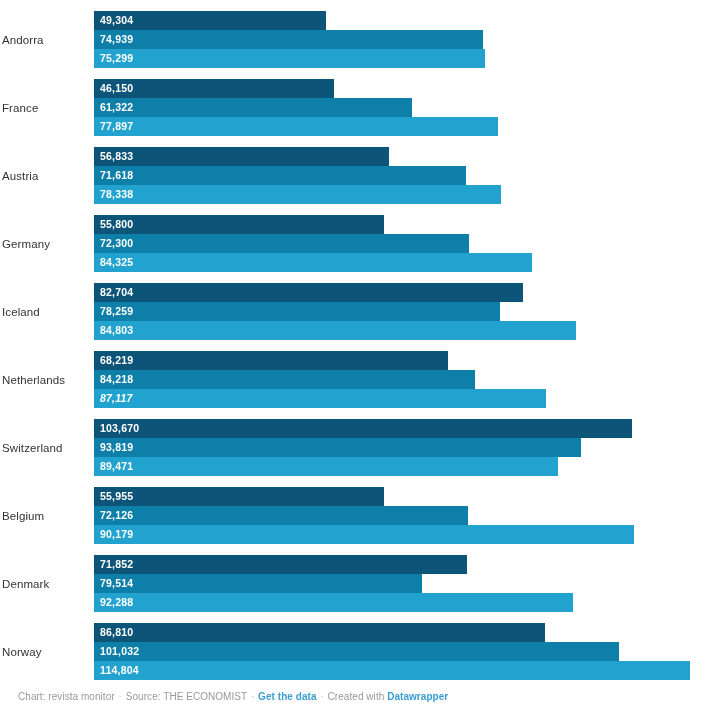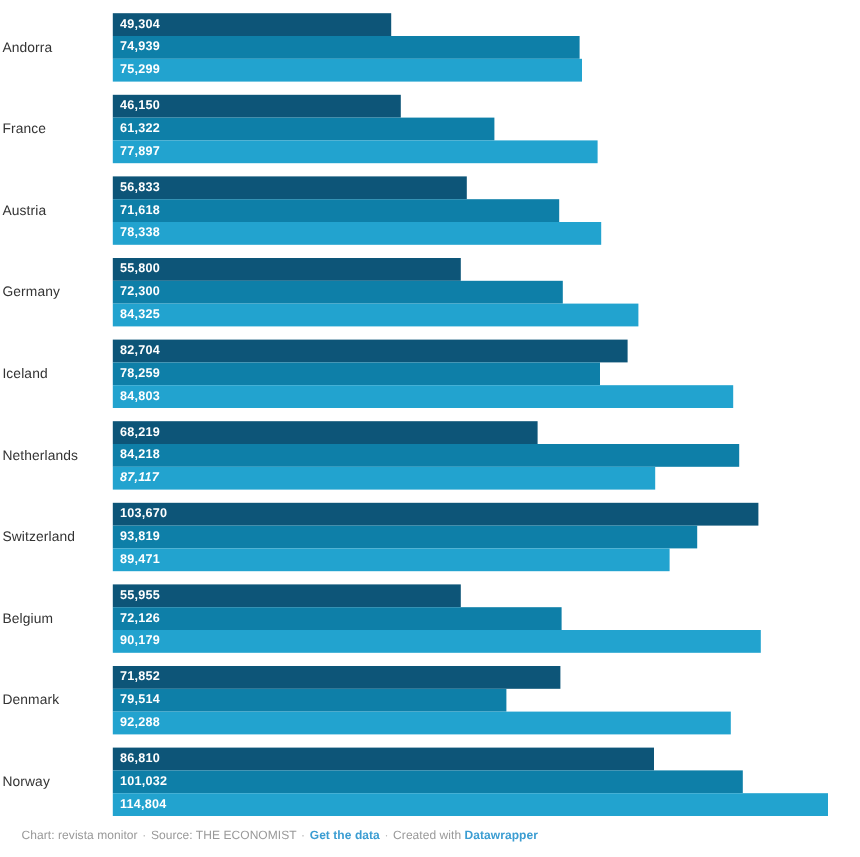--- a/index.html
+++ b/index.html
@@ -175,34 +175,34 @@
         <div class="cat-label">Iceland</div>
         <div class="bars">
           <div class="bar-row s0" style="width: 429px;">
             <div class="bar-rect" style="background: rgb(13, 85, 120);"></div>
             <div class="bar-value">82,704</div>
           </div>
           <div class="bar-row s1" style="width: 406px;">
             <div class="bar-rect" style="background: rgb(14, 127, 168);"></div>
             <div class="bar-value">78,259</div>
           </div>
-          <div class="bar-row s2" style="width: 517px;">
+          <div class="bar-row s2" style="width: 462px; padding-left: 20px;">
             <div class="bar-rect" style="background: rgb(34, 163, 207);"></div>
             <div class="bar-value">84,803</div>
           </div>
         </div>
       </div>
       <div class="bar-group" style="top: 351px;">
         <div class="cat-label">Netherlands</div>
         <div class="bars">
           <div class="bar-row s0" style="width: 354px;">
             <div class="bar-rect" style="background: rgb(13, 85, 120);"></div>
             <div class="bar-value">68,219</div>
           </div>
-          <div class="bar-row s1" style="width: 522px; text-align: center;">
+          <div class="bar-row s1" style="width: 381px; text-align: center;">
             <div class="bar-rect" style="background: rgb(14, 127, 168);"></div>
             <div class="bar-value">84,218</div>
           </div>
           <div class="bar-row s2" style="width: 452px; font-style: italic;">
             <div class="bar-rect" style="background: rgb(34, 163, 207);"></div>
             <div class="bar-value">87,117</div>
           </div>
         </div>
       </div>
       <div class="bar-group" style="top: 419px;">
@@ -243,21 +243,21 @@
         <div class="cat-label">Denmark</div>
         <div class="bars">
           <div class="bar-row s0" style="width: 373px;">
             <div class="bar-rect" style="background: rgb(13, 85, 120);"></div>
             <div class="bar-value">71,852</div>
           </div>
           <div class="bar-row s1" style="width: 328px;">
             <div class="bar-rect" style="background: rgb(14, 127, 168);"></div>
             <div class="bar-value">79,514</div>
           </div>
-          <div class="bar-row s2" style="width: 479px; padding-left: 36px;">
+          <div class="bar-row s2" style="width: 479px;">
             <div class="bar-rect" style="background: rgb(34, 163, 207);"></div>
             <div class="bar-value">92,288</div>
           </div>
         </div>
       </div>
       <div class="bar-group" style="top: 623px;">
         <div class="cat-label">Norway</div>
         <div class="bars">
           <div class="bar-row s0" style="width: 451px;">
             <div class="bar-rect" style="background: rgb(13, 85, 120);"></div>

